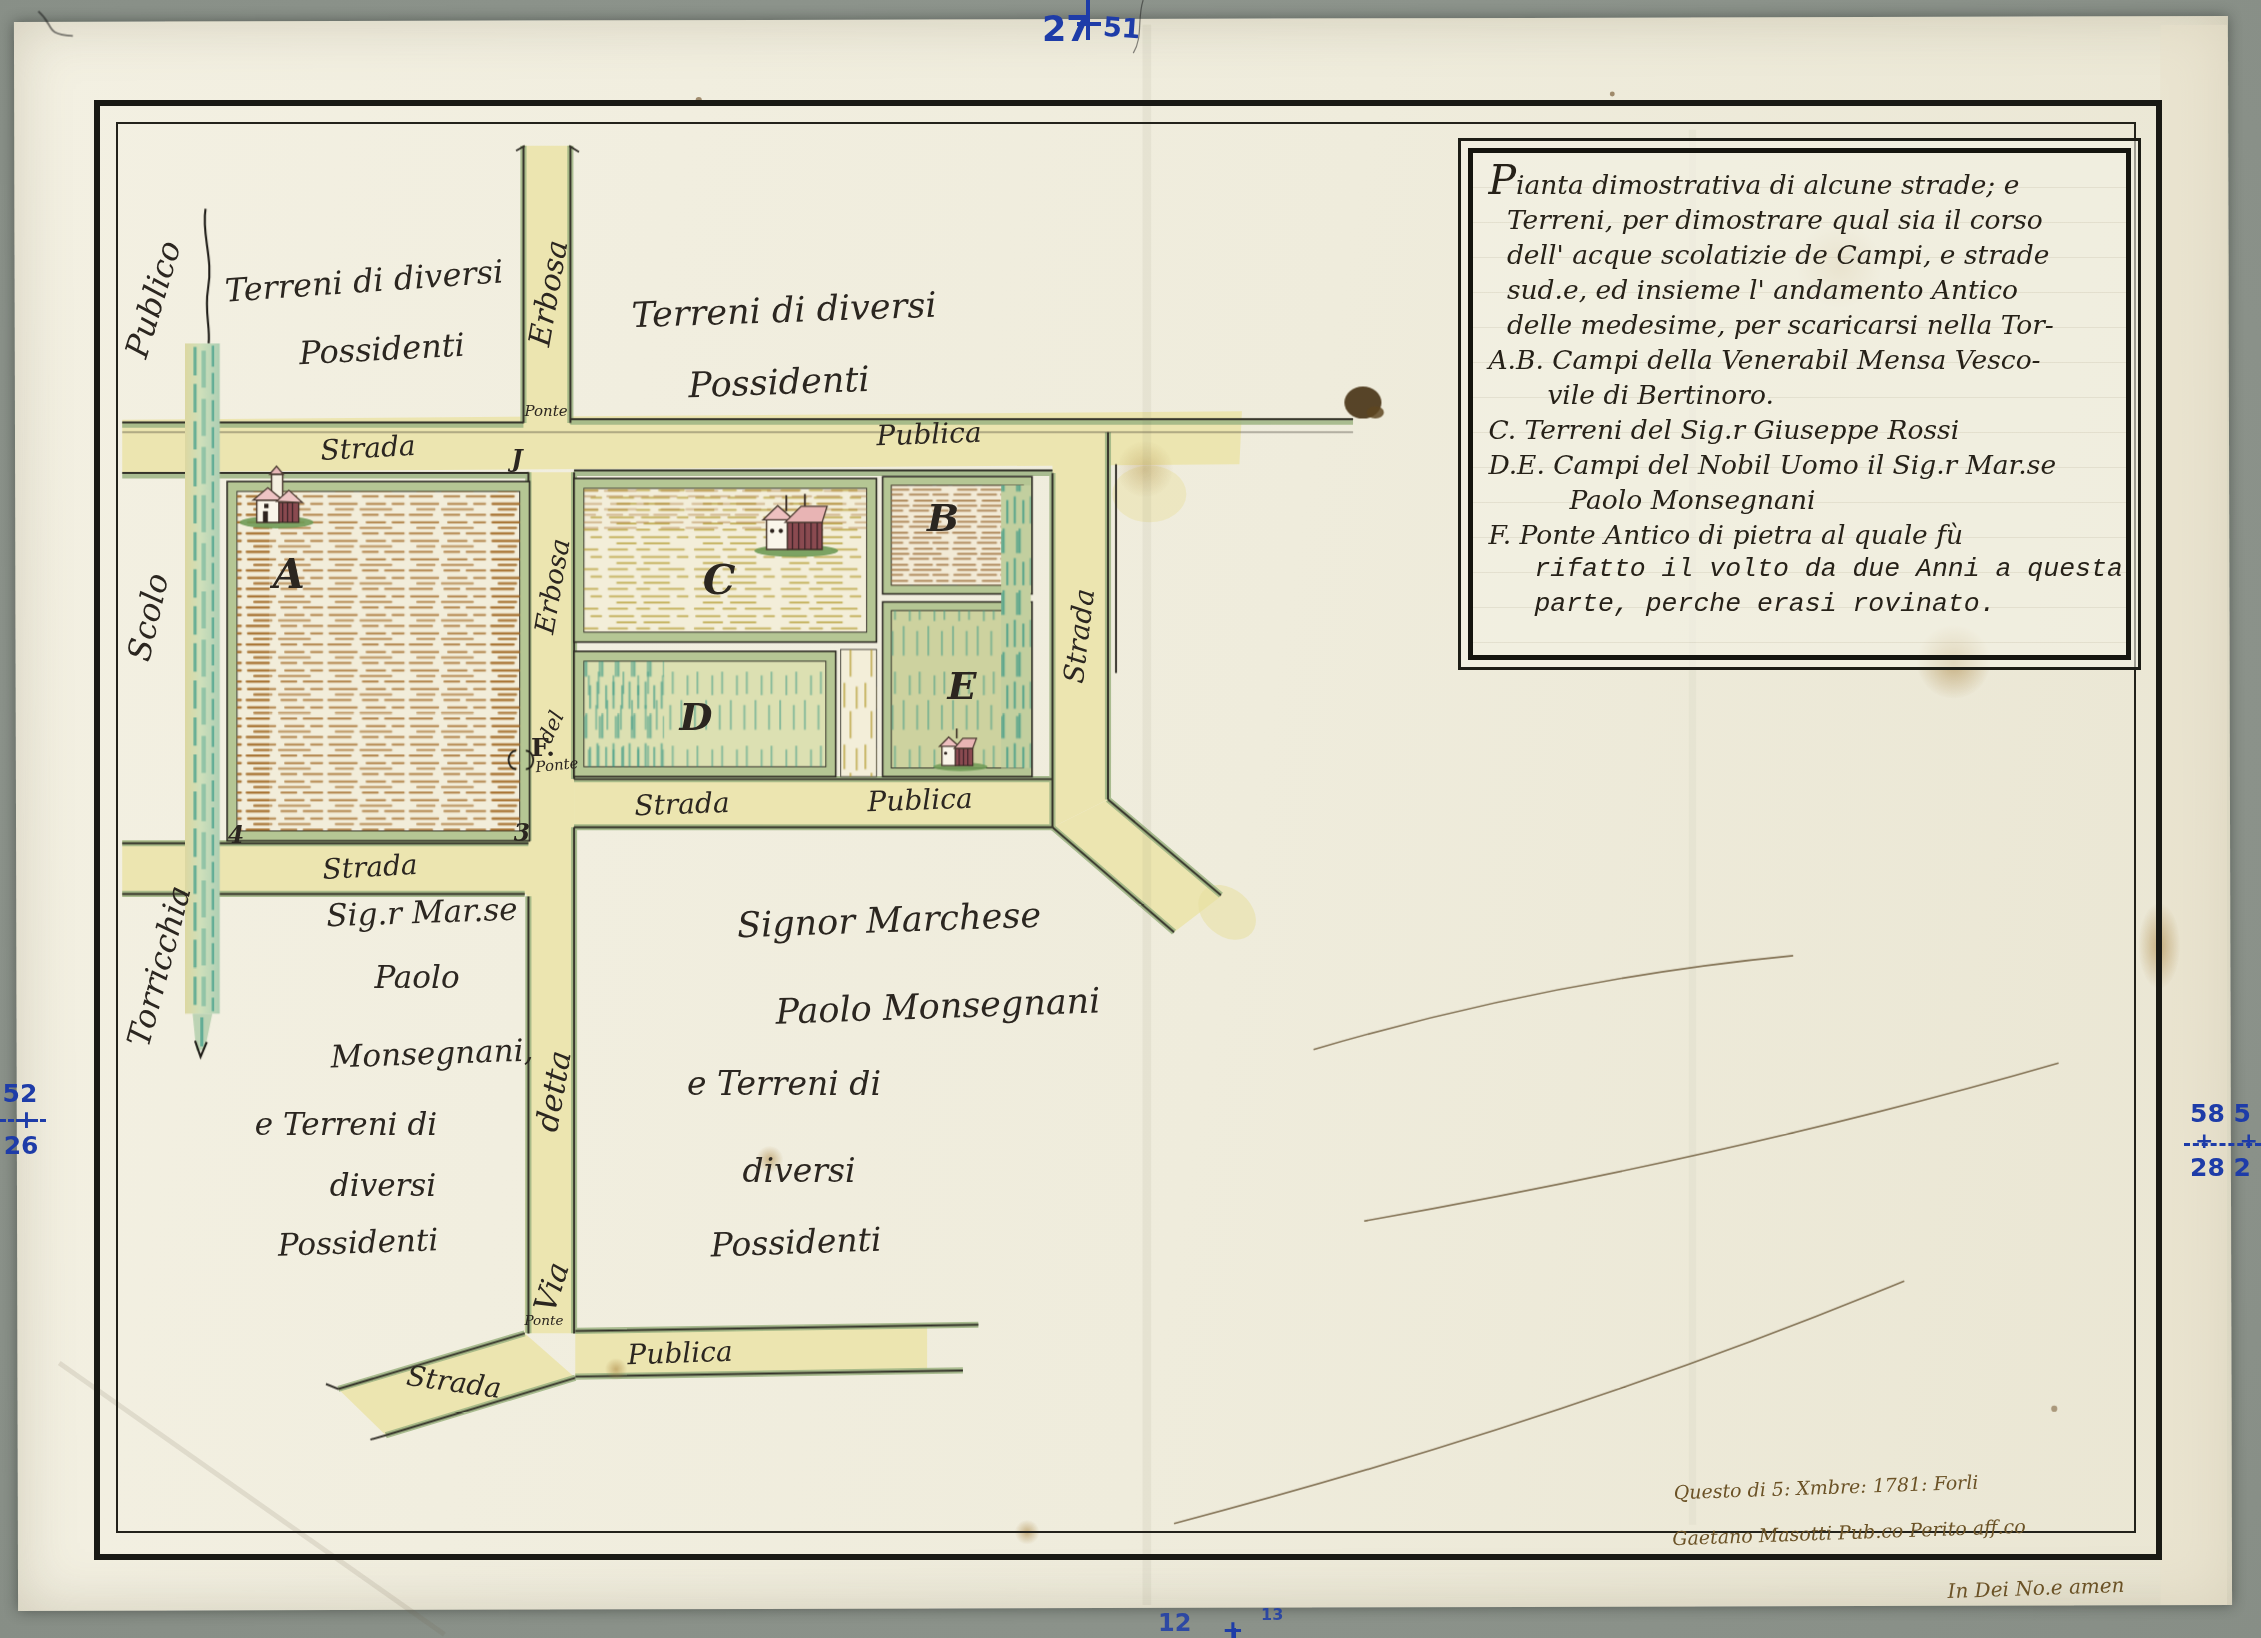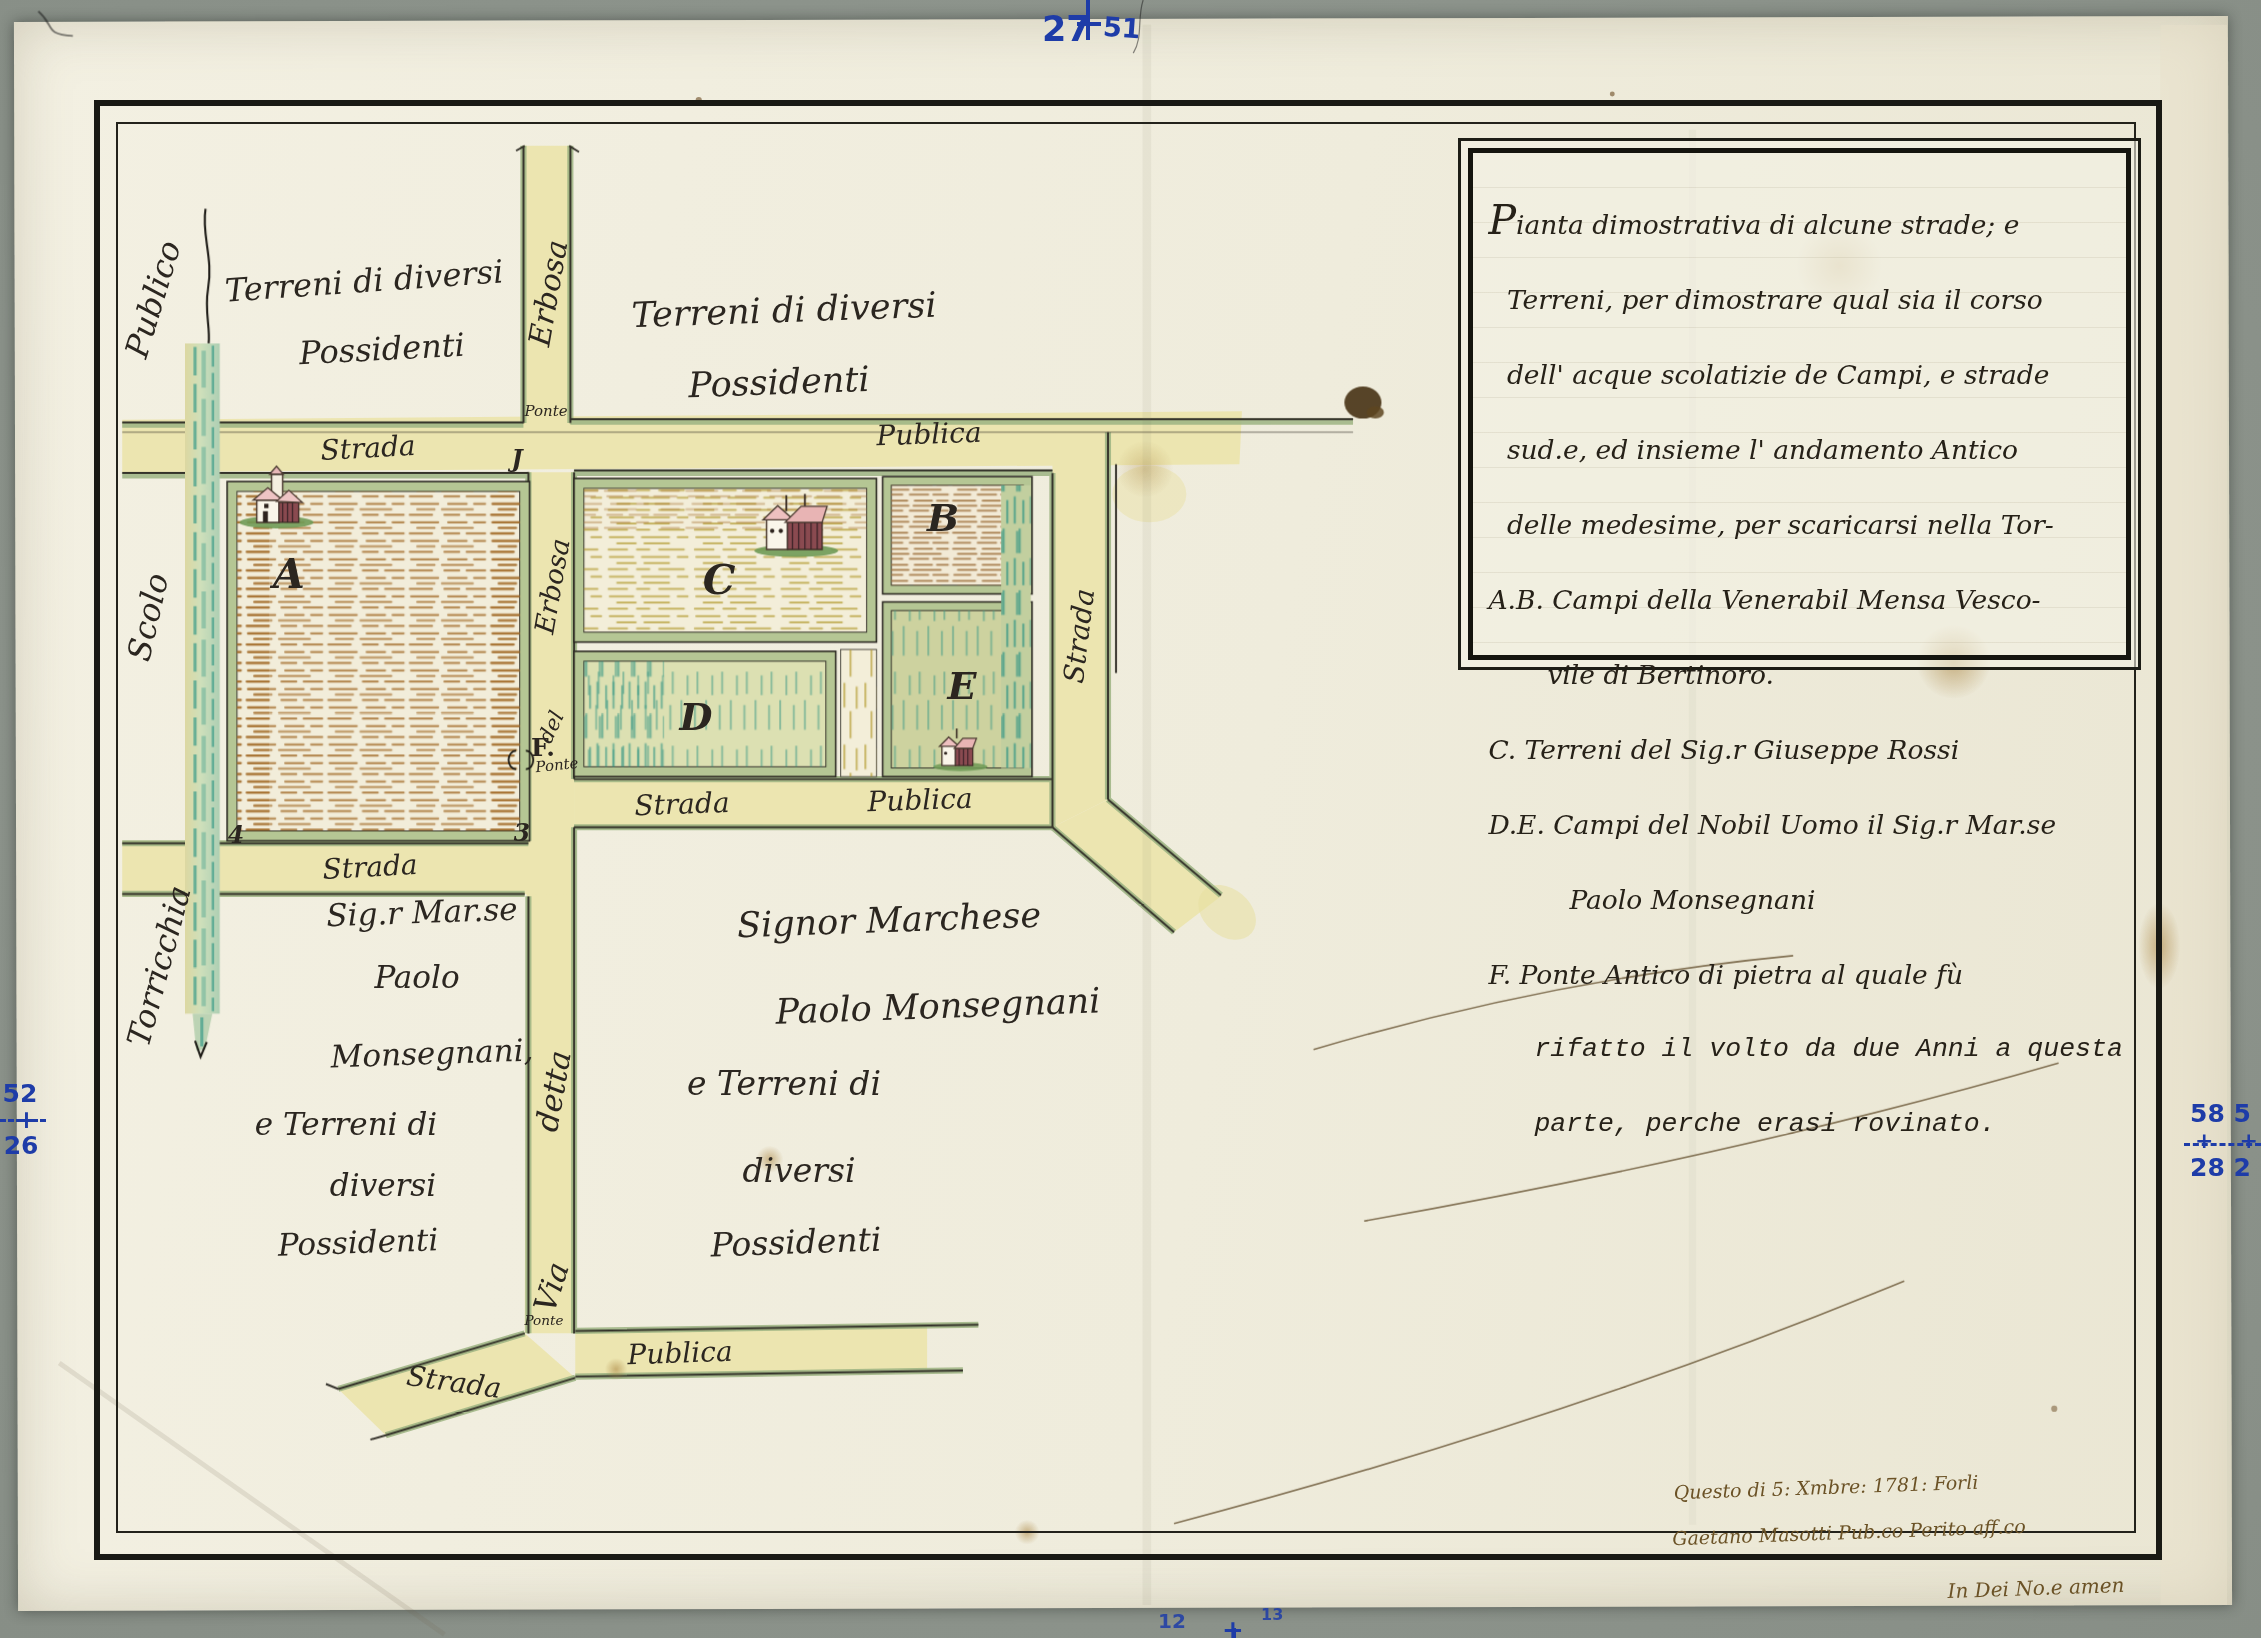--- a/index.html
+++ b/index.html
@@ -12,21 +12,21 @@
          transform:rotate(-0.15deg);}
   .art{position:absolute;left:0;top:0;width:2261px;height:1639px;}
   
   .frame-outer{position:absolute;left:94px;top:100px;width:2056px;height:1448px;border:6.8px solid #191914;}
   .frame-inner{position:absolute;left:116px;top:122px;width:2016px;height:1407px;border:2.5px solid #23221b;}
   
   .legend-outer{position:absolute;left:1458px;top:138px;width:677px;height:526px;border:3.1px solid #1d1d16;background:rgba(244,241,229,.6);}
   .legend-inner{position:absolute;left:7.4px;top:7.4px;right:7.4px;bottom:7.4px;border:5.6px solid #15150f;
       background:repeating-linear-gradient(180deg, rgba(0,0,0,0) 0 34px, rgba(140,130,100,.14) 34px 35px);}
   .legend-text{position:absolute;left:15px;top:10px;right:8.6px;color:#262118;}
-  .ln{font:italic 26.5px/35px "DejaVu Serif",serif;white-space:nowrap;margin-top:40px;}
+  .ln{font:italic 26.5px/35px "DejaVu Serif",serif;white-space:nowrap;}
   .ln0::first-letter{font-size:41px;}
   .ind{padding-left:18.5px;}
   .ind2{padding-left:59px;}
   .ind3{padding-left:81px;}
   .ind4{padding-left:46px;font-family:Liberation Mono, monospace;}
   
   .lbl{position:absolute;transform:translate(-50%,-50%);font-family:"DejaVu Serif",serif;font-style:italic;
        color:#2b2620;white-space:nowrap;z-index:30;}
   .sig{color:#6b5226;}
   
@@ -337,18 +337,18 @@
   <div class="bm" style="left:2.5px;top:1079px;font-size:25px">52</div>
   <div class="bmdash" style="left:0;top:1119px;width:46px"></div>
   <div class="bm" style="left:16px;top:1105px;font-size:25px">+</div>
   <div class="bm" style="left:3.7px;top:1131px;font-size:25px">26</div>
 
   <div class="bm" style="left:2190px;top:1099px;font-size:25px">58 5</div>
   <div class="bmdash" style="left:2184px;top:1143px;width:77px"></div>
   <div class="bm" style="left:2195px;top:1128px;font-size:22px;letter-spacing:26px">++</div>
   <div class="bm" style="left:2190px;top:1153px;font-size:25px">28 2</div>
 
-  <div class="bm" style="left:1158px;top:1609px;font-size:20px;opacity:.85">12</div>
+  <div class="bm" style="left:1158px;top:1609px;font-size:24px;opacity:.85">12</div>
   <div class="bm" style="left:1261px;top:1605px;font-size:16px;opacity:.85">13</div>
   <div class="bm" style="left:1222px;top:1615px;font-size:26px">+</div>
   <div class="bmbar" style="left:1233px;top:1628px;width:3.1px;height:10.5px"></div>
 </div>
 
 
 </body></html>

